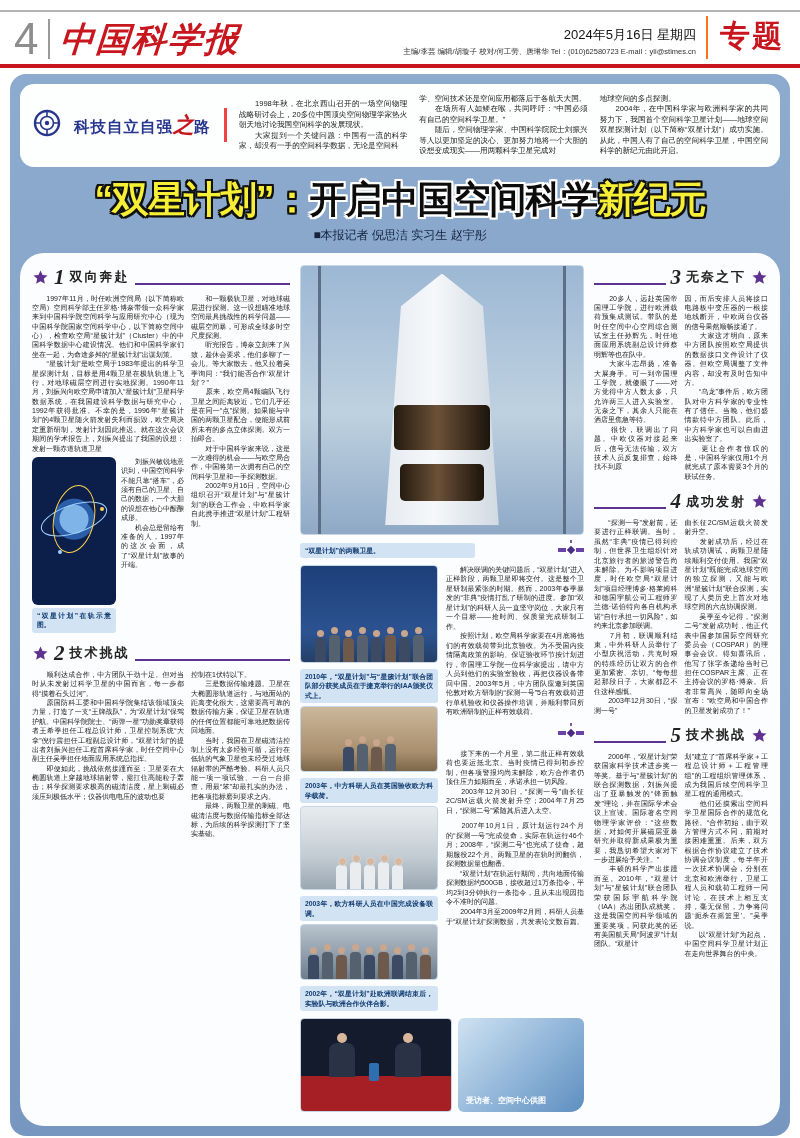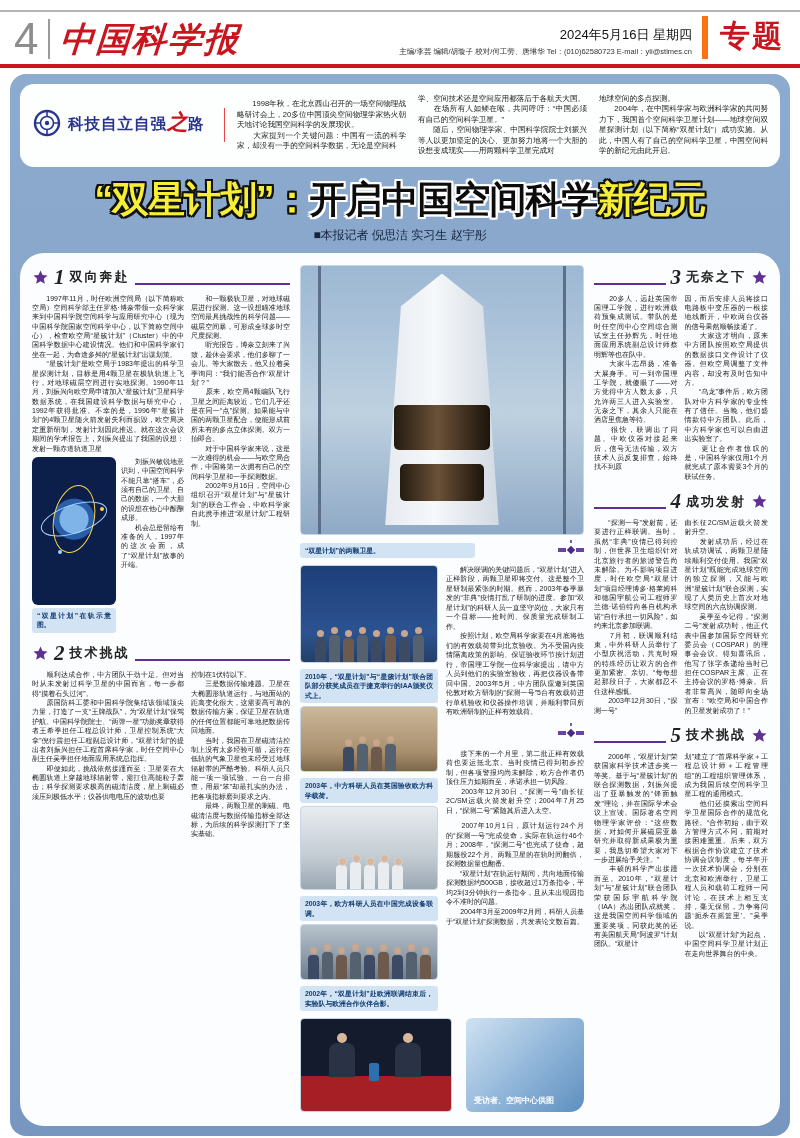--- a/index.html
+++ b/index.html
@@ -10,30 +10,30 @@
   .header{display:flex;align-items:flex-end;padding:4px 14px 2px;gap:10px;}
   .pagenum{font-size:44px;line-height:40px;color:#8d8d8d;font-weight:400;
            border-right:2px solid #9a9a9a;padding-right:10px;}
   .masthead{font-family:"Liberation Serif", serif;font-weight:bold;font-style:italic;
             font-size:34px;line-height:38px;color:#c8161e;transform:skewX(-4deg);
             letter-spacing:2px;}
   .spacer{flex:1;}
   .hright{text-align:right;padding-bottom:2px;}
   .date{font-size:13px;font-weight:normal;color:#111;}
   .credits{font-size:7.5px;color:#333;margin-top:3px;}
-  .zhuanti{font-size:30px;font-weight:bold;color:#c8161e;border-left:6px solid #f97316;
+  .zhuanti{font-size:30px;font-weight:bold;color:#c8161e;border-left:2px solid #f97316;
            padding:0 2px 2px 12px;letter-spacing:2px;}
   .red-rule{height:4px;background:#c8161e;margin:3px 0 0;}
   
   .panel{margin:6px 10px 0;background:linear-gradient(180deg,#8cabce,#7897c0);
          border-radius:16px;padding:10px;}
   .intro-card{background:#fdfefe;border-radius:14px;display:flex;gap:12px;
               padding:10px 12px;align-items:center;}
-  .logo-box{width:186px;min-width:186px;display:flex;align-items:flex-start;gap:6px;
-            border-right:1px solid #ef4444;padding-right:6px;}
+  .logo-box{width:186px;min-width:186px;display:flex;align-items:center;gap:12px;
+            border-right:3px solid #ef4444;padding-right:6px;}
   .logo-text{font-size:15.5px;font-weight:bold;color:#27358f;letter-spacing:1px;}
   .logo-zhi{font-family:"Liberation Serif", serif;font-style:italic;font-weight:bold;
             color:#c8161e;font-size:21px;}
   .intro-col{flex:1;font-size:7.6px;line-height:1.38;}
   .txt{white-space:pre-line;text-align:justify;}
   
   .headline{text-align:center;margin:13px 0 2px;font-weight:bold;font-size:37px;
             letter-spacing:-1px;line-height:1.1;}
   .hl-y{color:#f7ef35;text-shadow:-2px -2px 0 #111,2px -2px 0 #111,-2px 2px 0 #111,
         2px 2px 0 #111,0 2px 0 #111,2px 0 0 #111,0 -2px 0 #111,-2px 0 0 #111;}
@@ -91,21 +91,21 @@
   .ppl{display:flex;justify-content:center;align-items:flex-end;gap:3px;height:100%;
        padding-bottom:4px;}
   .ppl i{display:block;width:11px;height:24px;border-radius:4px 4px 0 0;
          background:#3c4a63;position:relative;}
   .ppl i::before{content:"";position:absolute;top:-8px;left:2px;width:7px;height:7px;
          border-radius:50%;background:#c9a68d;}
   .ppl i:nth-child(2n){background:#55616f;height:27px;}
   .ppl i:nth-child(3n){background:#6e5a4c;}
   .ppl.white i{background:#e9edf0;}
   .ppl.white i::before{background:#d9b79c;border:1px solid #cfd6dc;}
-  .bottom-row{display:flex;gap:14px;margin-top:2px;}
+  .bottom-row{display:flex;gap:6px;margin-top:2px;}
   .ph-sign{width:150px;min-width:150px;height:92px;background:
      linear-gradient(180deg,#131b2c 0 62%,#a51f24 62% 100%);}
   .sign-p{position:absolute;bottom:34px;width:26px;height:34px;border-radius:8px 8px 0 0;
           background:#2a3346;}
   .sign-p::before{content:"";position:absolute;top:-10px;left:8px;width:10px;height:10px;
           border-radius:50%;background:#d9b79c;}
   .credit-strip{flex:1;border-radius:6px 6px 14px 6px;display:flex;align-items:flex-end;
           background:linear-gradient(135deg,#cfe2f2,#8fb4d8 55%,#5e8fc0);}
   .credit-strip div{color:#fff;font-weight:bold;font-size:8px;padding:6px 8px;}
   .sat{width:26px;height:20px;}

